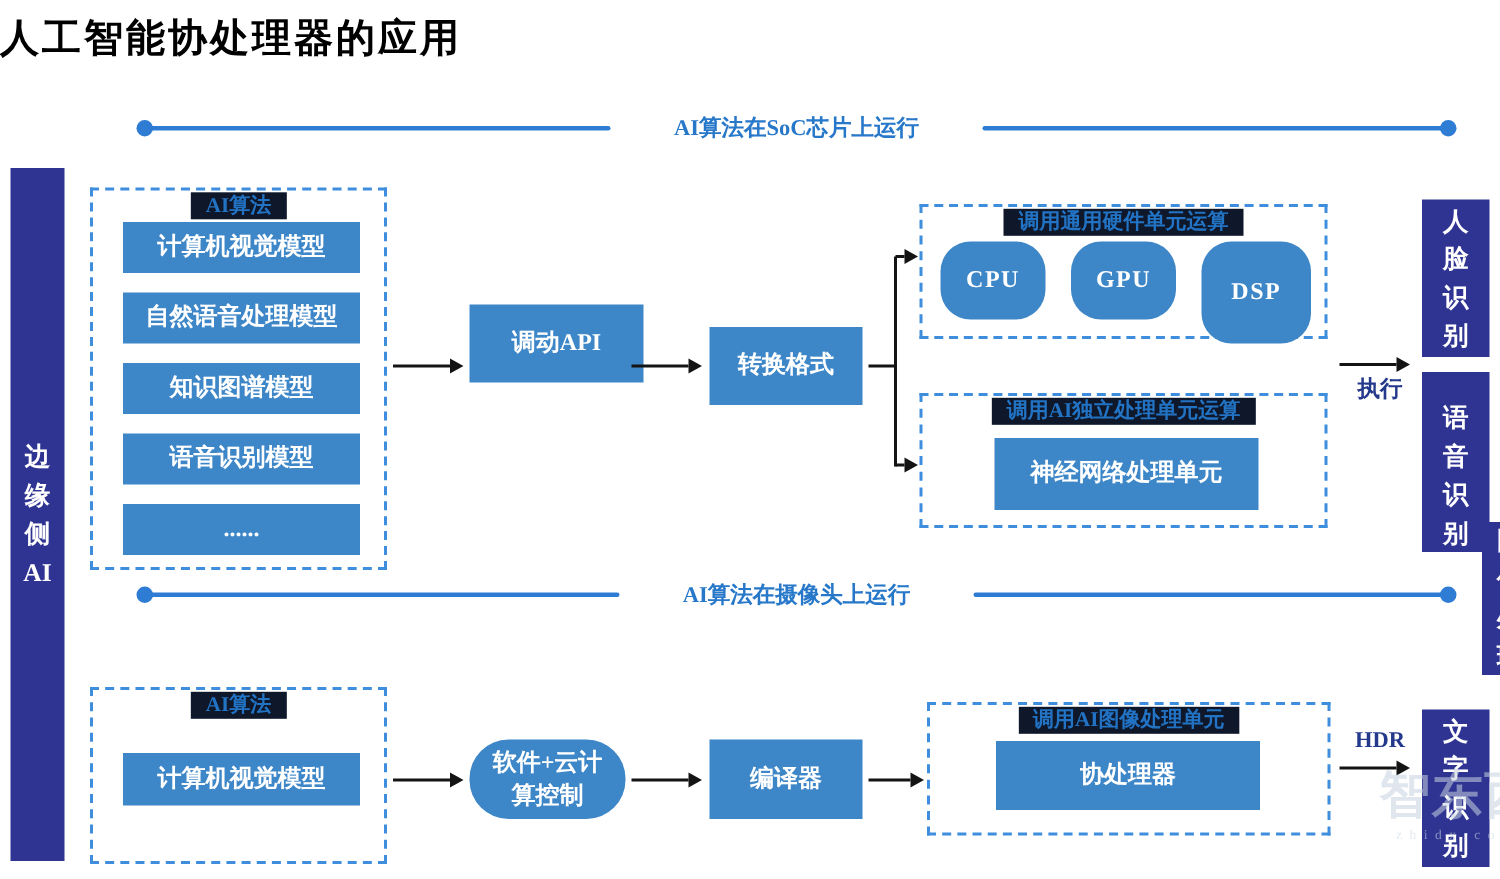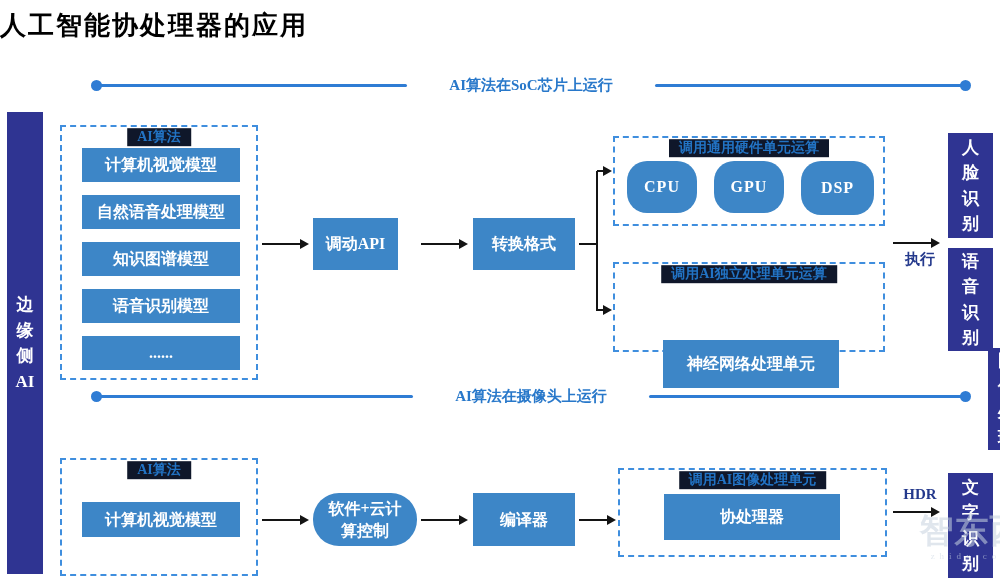--- a/index.html
+++ b/index.html
@@ -78,50 +78,50 @@
     <span class="group-label">AI算法</span>
     <div class="algo-list">
       <div class="chip">计算机视觉模型</div>
       <div class="chip">自然语音处理模型</div>
       <div class="chip">知识图谱模型</div>
       <div class="chip">语音识别模型</div>
       <div class="chip">......</div>
     </div>
   </div>
 
-  <div class="chip" style="left:313px;top:218px;width:85px;height:52px;text-align:center;">调动API</div>
+  <div class="chip" style="left:313px;top:203px;width:116px;height:52px;text-align:center;">调动API</div>
   <div class="chip" style="left:473px;top:218px;width:102px;height:52px;text-align:right;">转换格式</div>
 
   <div class="arr" style="left:262px;top:243px;width:38px;"></div>
   <div class="arr" style="left:421px;top:243px;width:38px;"></div>
 
   <div class="lineh" style="left:579px;top:243px;width:19px;"></div>
   <div class="linev" style="left:596px;top:171px;height:140px;"></div>
   <div class="arr" style="left:597px;top:170px;width:6px;"></div>
   <div class="arr" style="left:597px;top:309px;width:6px;"></div>
 
   <div class="group" style="left:613px;top:125px;width:272px;height:90px;margin-top:11px;">
     <span class="group-label">调用通用硬件单元运算</span>
     <div class="chip latin" style="left:12px;top:23px;width:70px;height:52px;">CPU</div>
     <div class="chip latin" style="left:99px;top:23px;width:70px;height:52px;">GPU</div>
-    <div class="chip latin" style="left:186px;top:23px;width:73px;height:54px;">DSP</div>
+    <div class="chip latin" style="left:186px;top:23px;width:73px;height:68px;">DSP</div>
   </div>
 
   <div class="group" style="left:613px;top:262px;width:272px;height:90px;">
     <span class="group-label">调用AI独立处理单元运算</span>
-    <div class="chip" style="left:48px;top:28px;width:176px;height:48px;margin-top:48px;">神经网络处理单元</div>
+    <div class="chip" style="left:48px;top:28px;width:176px;height:48px;">神经网络处理单元</div>
   </div>
 
   <div class="mini-label" style="left:896px;top:214px;width:48px;margin-top:36px;">执行</div>
   <div class="arr" style="left:893px;top:242px;width:38px;"></div>
 
   <div class="rail" style="left:948px;top:133px;width:45px;height:105px;">
     <div class="rail-text">人脸识别</div>
   </div>
-  <div class="rail" style="left:948px;top:248px;width:45px;height:103px;">
+  <div class="rail" style="left:948px;top:248px;width:45px;height:120px;align-items:flex-end;">
     <div class="rail-text">语音识别</div>
   </div>
   <div class="rail" style="left:948px;top:348px;width:37px;height:102px;margin-left:40px;">
     <div class="rail-text">图像处理</div>
   </div>
   <div class="rail" style="left:948px;top:473px;width:45px;height:105px;">
     <div class="rail-text">文字识别</div>
   </div>
 
   <div class="sec-header" style="top:388px;">

